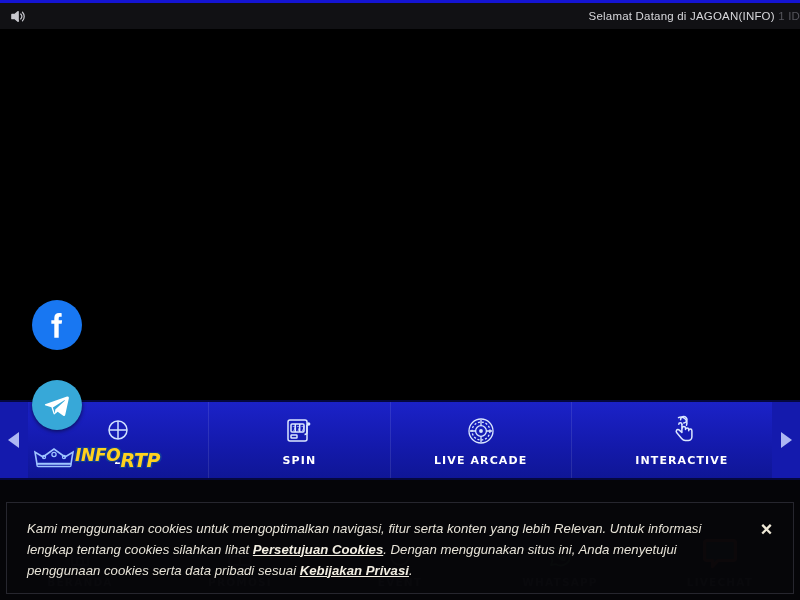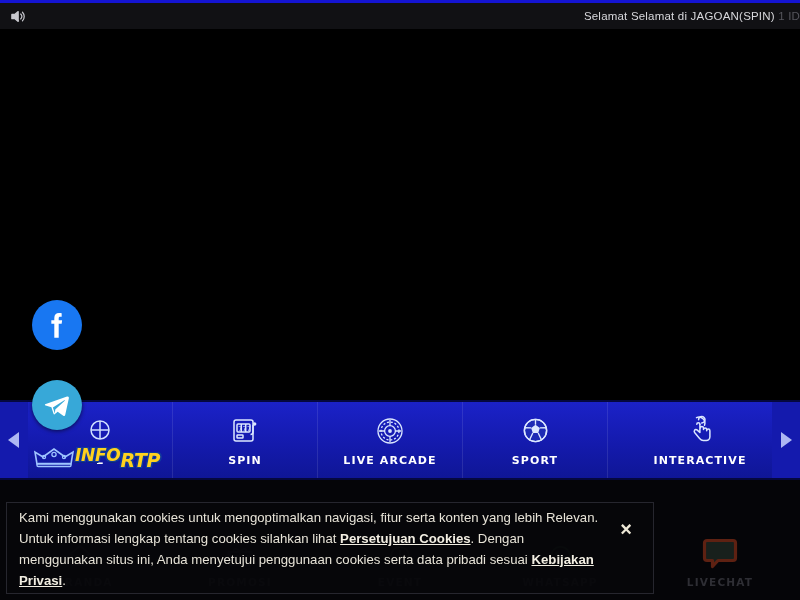--- a/index.html
+++ b/index.html
@@ -127,26 +127,26 @@
   }
   .btab .bt-icon { height:38px; display:flex; align-items:flex-end; justify-content:center; }
   .btab .bt-icon svg { display:block; }
   .btab .bt-label {
     font-size:10.5px; font-weight:bold; letter-spacing:1.2px;
     color:#2e2e34; font-family:"DejaVu Sans", sans-serif;
   }
 
   
   .cookie {
-    position:absolute; left:6px; top:502px; width:648px; height:92px;
+    position:absolute; left:6px; top:502px; width:788px; height:92px;
     background:rgba(6,6,10,.93);
     border:1px solid #26262e;
     z-index:60;
-    padding:12px 50px 10px 12px;
-    display:flex; align-items:center;
+    padding:12px 50px 10px 20px;
+    display:flex; align-items:center;font-style:italic;
   }
   .cookie-text {
     color:#e7e3d7; font-size:13.2px; line-height:21px;
     font-family:"Liberation Sans", sans-serif;
   }
   .cookie-text a {
     color:#f2eee2; text-decoration:underline; font-weight:bold;
   }
   .cookie-close {
     position:absolute; right:14px; top:13px;
@@ -165,21 +165,21 @@
 
   <div class="topbar">
     <span class="speaker">
       <svg width="17" height="17" viewBox="0 0 24 24" fill="none" stroke="#c9c9cf" stroke-width="1.7" stroke-linecap="round" stroke-linejoin="round">
         <polygon points="4,9 4,15 8,15 13,19 13,5 8,9" fill="#c9c9cf" stroke="#c9c9cf"></polygon>
         <path d="M16.5 8.5a5 5 0 0 1 0 7"></path>
         <path d="M19 6a8.5 8.5 0 0 1 0 12"></path>
       </svg>
     </span>
     <div class="marquee-wrap">
-      <div class="marquee-text"><span>Selamat Selamat di JAGOAN(SPIN)</span><span class="dim"> 1 ID U</span></div>
+      <div class="marquee-text"><span>Selamat Datang di JAGOAN(INFO)</span><span class="dim"> 1 ID U</span></div>
     </div>
   </div>
 
   <div class="content"></div>
 
   <div class="social-rail">
     <div class="social-btn fb">
       <svg width="34" height="34" viewBox="0 0 24 24">
         <path fill="#ffffff" d="M15.3 8.6h-2.1V7.2c0-.7.2-1.1 1.1-1.1h1V3.7c-.4-.05-1.1-.1-1.9-.1-2 0-3.3 1.2-3.3 3.4v1.6H8v2.6h2.1V21h3.1v-9.8h2.1l.3-2.6z"></path>
       </svg>
@@ -248,31 +248,20 @@
             <circle cx="16" cy="16" r="12"></circle>
             <circle cx="16" cy="16" r="9" stroke-dasharray="2.1 1.8"></circle>
             <circle cx="16" cy="16" r="5.4"></circle>
             <circle cx="16" cy="16" r="1.9" fill="#dbe7ff" stroke="none"></circle>
             <path d="M16 10.6V5M16 21.4V27M10.6 16H5M21.4 16H27"></path>
           </svg>
         </span>
         <span class="ni-label">LIVE ARCADE</span>
       </div>
 
-      <div class="nav-item">
-        <span class="ni-icon">
-          <svg width="31" height="31" viewBox="0 0 32 32" fill="none" stroke="#dbe7ff" stroke-width="1.4">
-            <circle cx="16" cy="16" r="11.5" fill="#1d2bb5"></circle>
-            <polygon points="16,10 20.5,13.3 18.8,18.6 13.2,18.6 11.5,13.3" fill="#dbe7ff" stroke="none"></polygon>
-            <path d="M16 4.5v5.5M5.2 13.2l6.3.1M26.8 13.2l-6.3.1M9.6 26.2l3.6-7.6M22.4 26.2l-3.6-7.6"></path>
-            <circle cx="16" cy="16" r="11.5"></circle>
-          </svg>
-        </span>
-        <span class="ni-label">SPORT</span>
-      </div>
 
 
 
       <div class="nav-item">
         <span class="ni-icon">
           <svg width="30" height="32" viewBox="0 0 30 32" fill="none" stroke="#dbe7ff" stroke-width="1.5" stroke-linejoin="round" stroke-linecap="round">
             <path d="M13.6 4.8a3.2 3.2 0 1 1 3.1 3.1"></path>
             <path d="M11.5 2.6a6 6 0 0 1 8 7.6"></path>
             <path d="M14.9 9.2v8.3l-2.6-2.4c-.9-.8-2.2-.7-2.8.3-.5.8-.3 1.7.3 2.4l4.8 5.6c1 1.2 2 2 3.6 2h3.1c2 0 3.6-1.6 3.6-3.6v-6.1c0-.9-.7-1.6-1.6-1.6s-1.6.7-1.6 1.6v-1.2c0-.9-.7-1.6-1.6-1.6s-1.6.7-1.6 1.6v-1.3c0-.9-.7-1.6-1.6-1.6s-1.6.7-1.6 1.6"></path>
             <path d="M14.9 9.2a1.55 1.55 0 1 0-3.1 0"></path>

